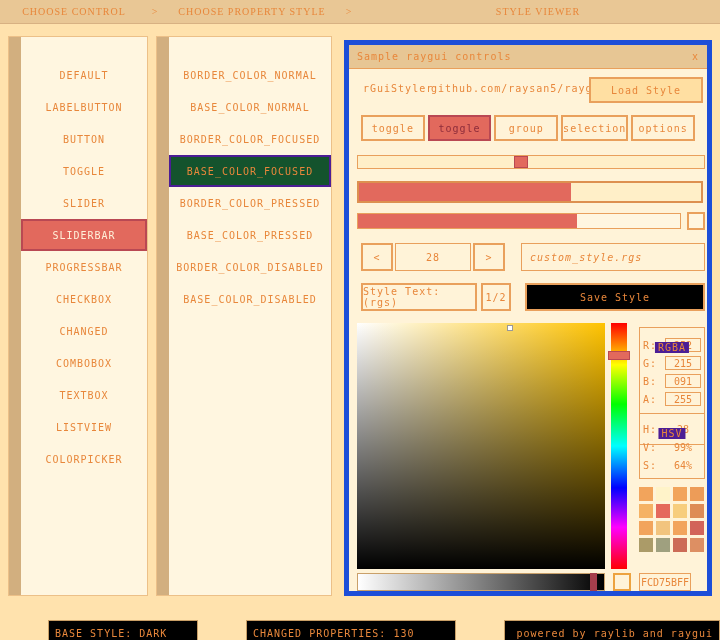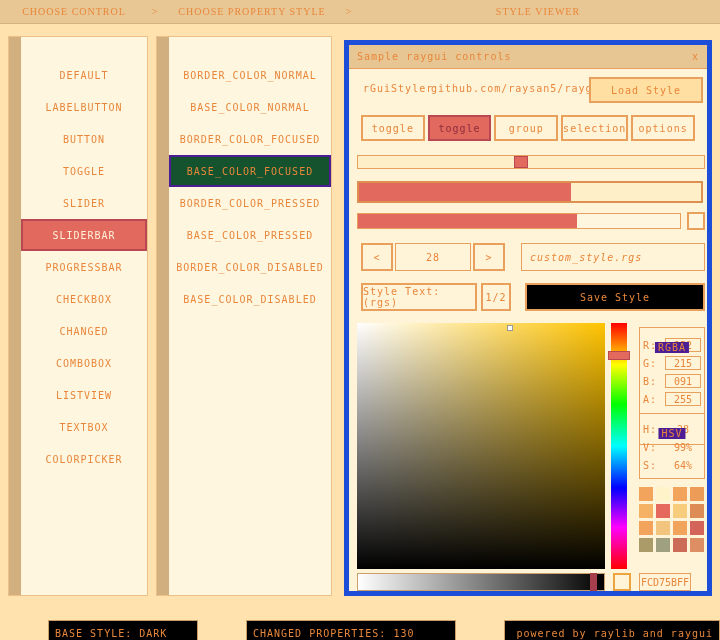--- a/index.html
+++ b/index.html
@@ -118,22 +118,22 @@
     <div class="list-item">DEFAULT</div>
     <div class="list-item">LABELBUTTON</div>
     <div class="list-item">BUTTON</div>
     <div class="list-item">TOGGLE</div>
     <div class="list-item">SLIDER</div>
     <div class="list-item sel-red">SLIDERBAR</div>
     <div class="list-item">PROGRESSBAR</div>
     <div class="list-item">CHECKBOX</div>
     <div class="list-item">CHANGED</div>
     <div class="list-item">COMBOBOX</div>
+    <div class="list-item">TEXTBOX</div>
     <div class="list-item">LISTVIEW</div>
-    <div class="list-item">TEXTBOX</div>
     <div class="list-item">COLORPICKER</div>
   </div>
 </div>
 
 <div class="panel" style="left:156px; top:36px; width:176px; height:560px;">
   <div class="scrollstrip"></div>
   <div class="list">
     <div class="list-item">BORDER_COLOR_NORMAL</div>
     <div class="list-item">BASE_COLOR_NORMAL</div>
     <div class="list-item">BORDER_COLOR_FOCUSED</div>

